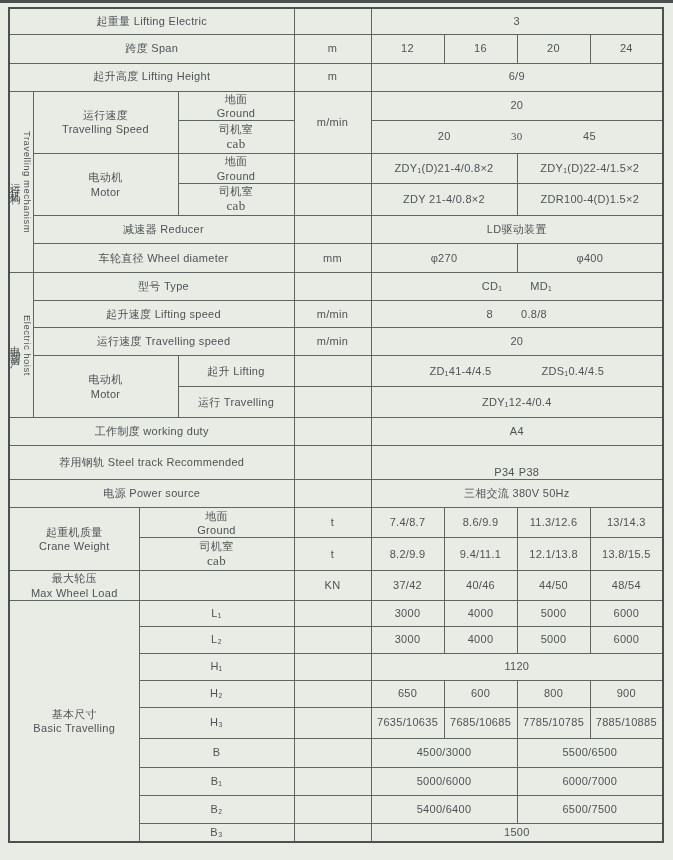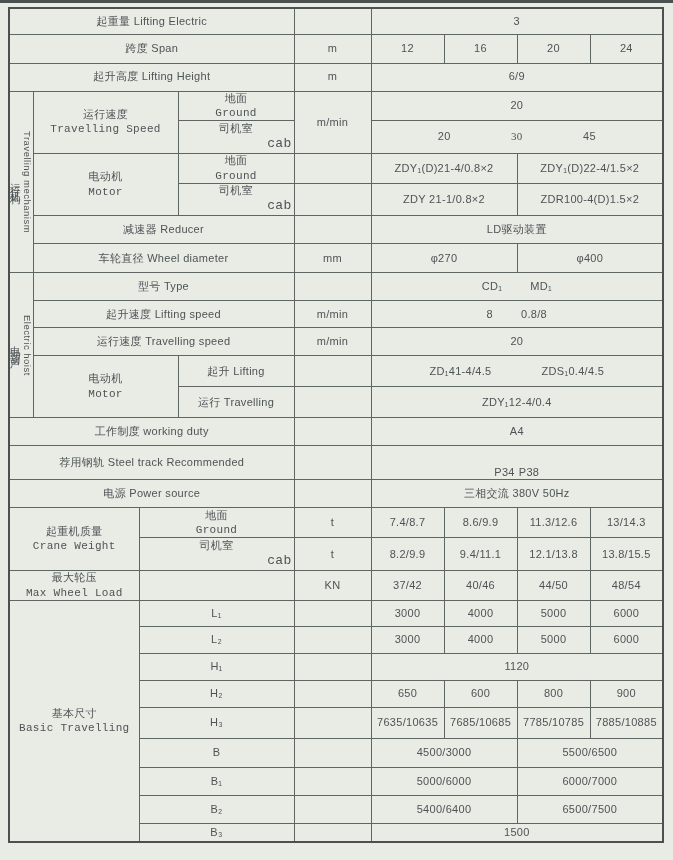--- a/index.html
+++ b/index.html
@@ -15,22 +15,22 @@
     position:absolute;left:8px;top:7px;width:654px;
     border-collapse:collapse;table-layout:fixed;
     border:2px solid #4a5150;
   }
   td{
     border:1px solid #5d6663;
     text-align:center;vertical-align:middle;
     font-size:11px;line-height:1.2;letter-spacing:0.3px;
     padding:0 2px;overflow:hidden;
   }
-  .two-line div{line-height:1.3;font-family:Liberation Mono, monospace;}
-  .cab-line{font-family:"Liberation Serif",serif;font-size:13px;line-height:1.1;text-align:right;}
+  .two-line div{line-height:1.3;}
+  .cab-line{font-family:"Liberation Serif",serif;font-size:13px;line-height:1.1;}
   
   .vcell{padding:0;}
   .vwrap{display:flex;flex-direction:row;align-items:center;justify-content:center;gap:0px;height:100%;}
   .vzh{writing-mode:vertical-lr;text-orientation:upright;font-size:10.5px;letter-spacing:4px;}
   .ven{writing-mode:vertical-lr;font-size:9.5px;letter-spacing:0.5px;}
   
   .trio{position:relative;padding:0;}
   .trio span{position:absolute;top:50%;transform:translate(-50%,-50%);}
   .trio .p1{left:25%;}
   .trio .p2{left:50%;font-family:Liberation Serif, serif;}
@@ -124,21 +124,21 @@
     <td colspan="2">ZDY₁(D)21-4/0.8×2</td>
     <td colspan="2">ZDY₁(D)22-4/1.5×2</td>
   </tr>
 
   <tr style="height:32px">
     <td class="two-line">
       <div>司机室</div>
       <div class="cab-line">cab</div>
     </td>
     <td></td>
-    <td colspan="2">ZDY 21-1/0.8×2</td>
+    <td colspan="2">ZDY 21-4/0.8×2</td>
     <td colspan="2">ZDR100-4(D)1.5×2</td>
   </tr>
 
   <tr style="height:28px">
     <td colspan="3">减速器 Reducer</td>
     <td></td>
     <td colspan="4">LD驱动装置</td>
   </tr>
 
   <tr style="height:29px">

